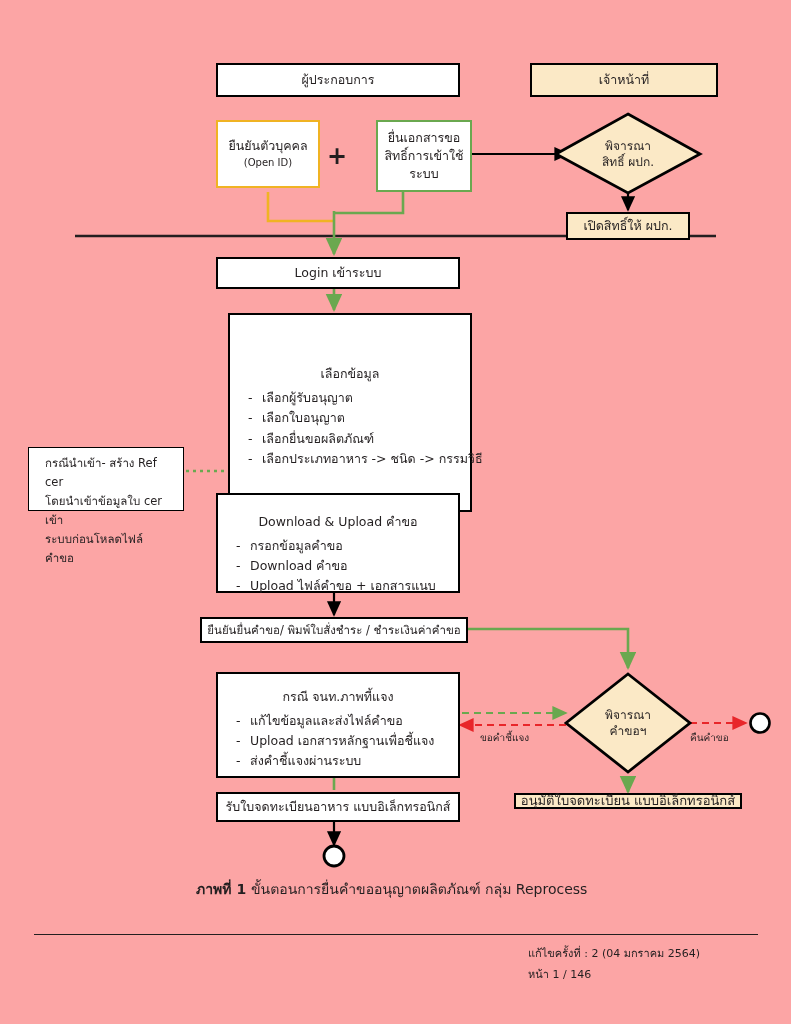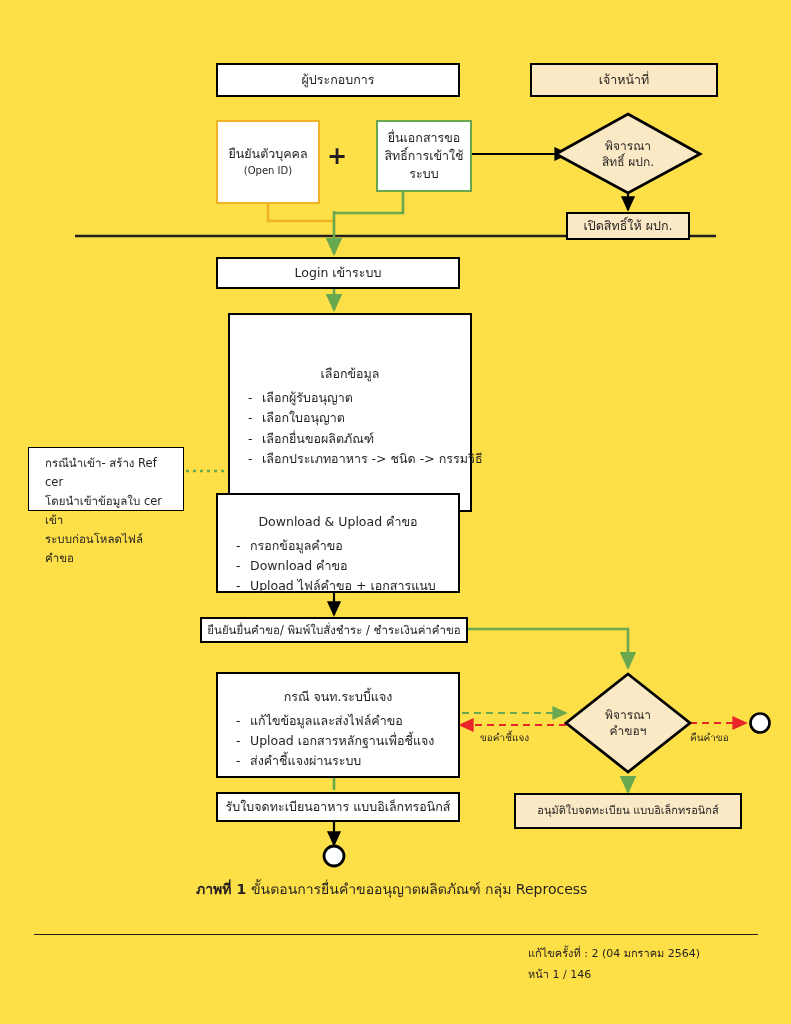--- a/index.html
+++ b/index.html
@@ -9,21 +9,21 @@
   }
   body {
     font-family: "DejaVu Sans", "Liberation Sans", sans-serif;
     color: #231f20;
   }
   #page {
     position: relative;
     width: 791px;
     height: 1024px;
     overflow: hidden;
-    background: #fde047;
+    background: #fca5a5;
   }
   svg.layer {
     position: absolute;
     left: 0;
     top: 0;
     width: 791px;
     height: 1024px;
     pointer-events: none;
   }
   .node {
@@ -179,21 +179,21 @@
   </svg>
 
   <div class="node center" style="left:216px; top:63px; width:244px; height:34px;">
     <span class="title">ผู้ประกอบการ</span>
   </div>
 
   <div class="node center fill" style="left:530px; top:63px; width:188px; height:34px;">
     <span class="title">เจ้าหน้าที่</span>
   </div>
 
-  <div class="node center yellow" style="left:216px; top:120px; width:104px; height:84px;">
+  <div class="node center yellow" style="left:216px; top:120px; width:104px; height:68px;">
     <span class="title">ยืนยันตัวบุคคล</span>
     <span class="sub">(Open ID)</span>
   </div>
 
   <div class="plus" style="left:327px; top:144px;">+</div>
 
   <div class="node center green" style="left:376px; top:120px; width:96px; height:72px; justify-content:center;">
     <span>ยื่นเอกสารขอ</span>
     <span>สิทธิ์การเข้าใช้</span>
     <span>ระบบ</span>
@@ -235,38 +235,38 @@
       <li>Download คำขอ</li>
       <li>Upload ไฟล์คำขอ + เอกสารแนบ</li>
     </ul>
   </div>
 
   <div class="node center" style="left:200px; top:617px; width:268px; height:26px; font-size:11.5px;">
     <span class="title">ยืนยันยื่นคำขอ/ พิมพ์ใบสั่งชำระ / ชำระเงินค่าคำขอ</span>
   </div>
 
   <div class="node" style="left:216px; top:672px; width:244px; height:106px; padding-top:10px;">
-    <span class="title">กรณี จนท.ระบบี้แจง</span>
+    <span class="title">กรณี จนท.ภาพที้แจง</span>
     <ul>
       <li>แก้ไขข้อมูลและส่งไฟล์คำขอ</li>
       <li>Upload เอกสารหลักฐานเพื่อชี้แจง</li>
       <li>ส่งคำชี้แจงผ่านระบบ</li>
     </ul>
   </div>
 
   <div class="node center" style="left:216px; top:792px; width:244px; height:30px;">
     <span class="title">รับใบจดทะเบียนอาหาร แบบอิเล็กทรอนิกส์</span>
   </div>
 
   <div class="diamond-label" style="left:568px; top:707px; width:120px;">
     <span>พิจารณา</span><br>
     <span>คำขอฯ</span>
   </div>
 
-  <div class="node center fill" style="left:514px; top:793px; width:228px; height:36px; font-size:11px;">
+  <div class="node center fill" style="left:514px; top:793px; width:228px; height:16px; font-size:13px;">
     <span class="title">อนุมัติใบจดทะเบียน แบบอิเล็กทรอนิกส์</span>
   </div>
 
   <div class="edge-label" style="left:480px; top:730px;">ขอคำชี้แจง</div>
 
   <div class="edge-label" style="left:690px; top:730px;">คืนคำขอ</div>
 
   <div class="caption" style="left:196px; top:878px;">
     <span>ภาพที่ 1</span>
     <span class="light">ขั้นตอนการยื่นคำขออนุญาตผลิตภัณฑ์ กลุ่ม Reprocess</span>

